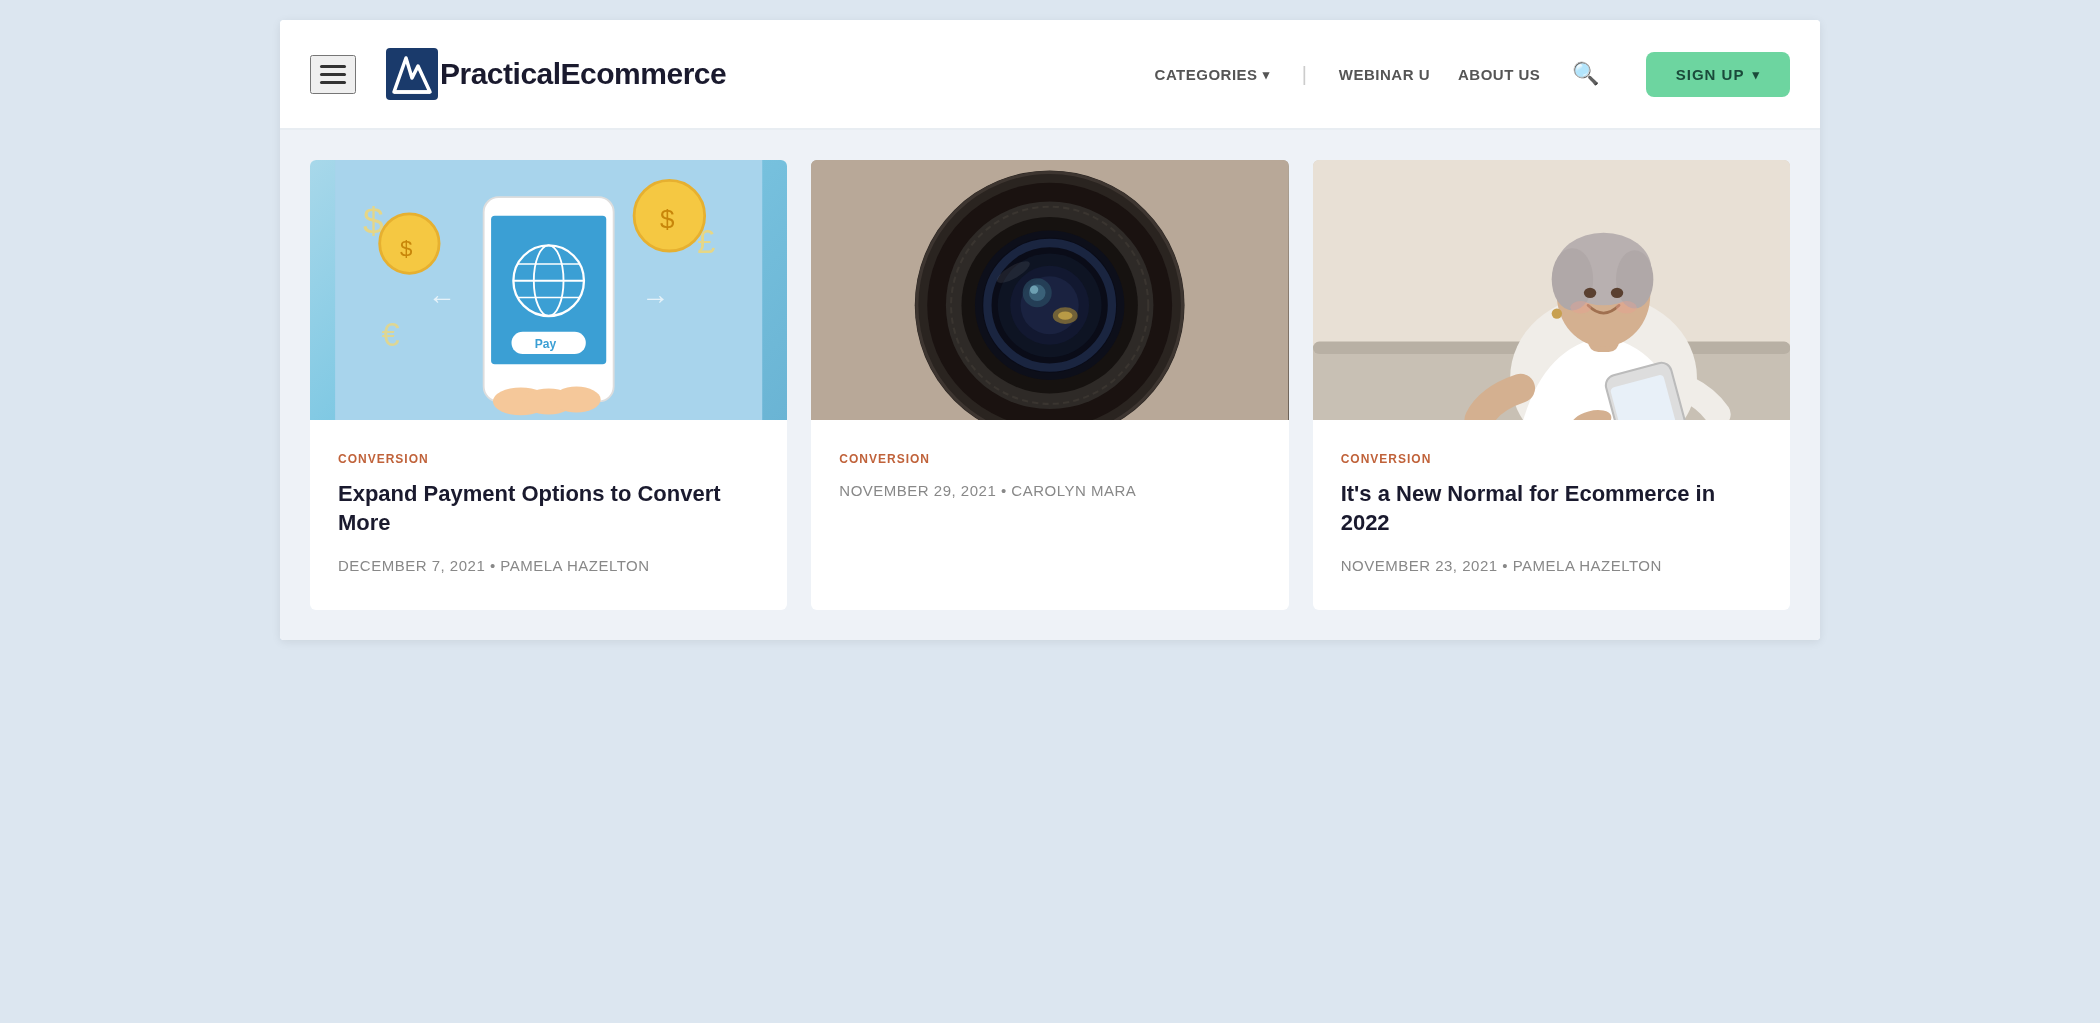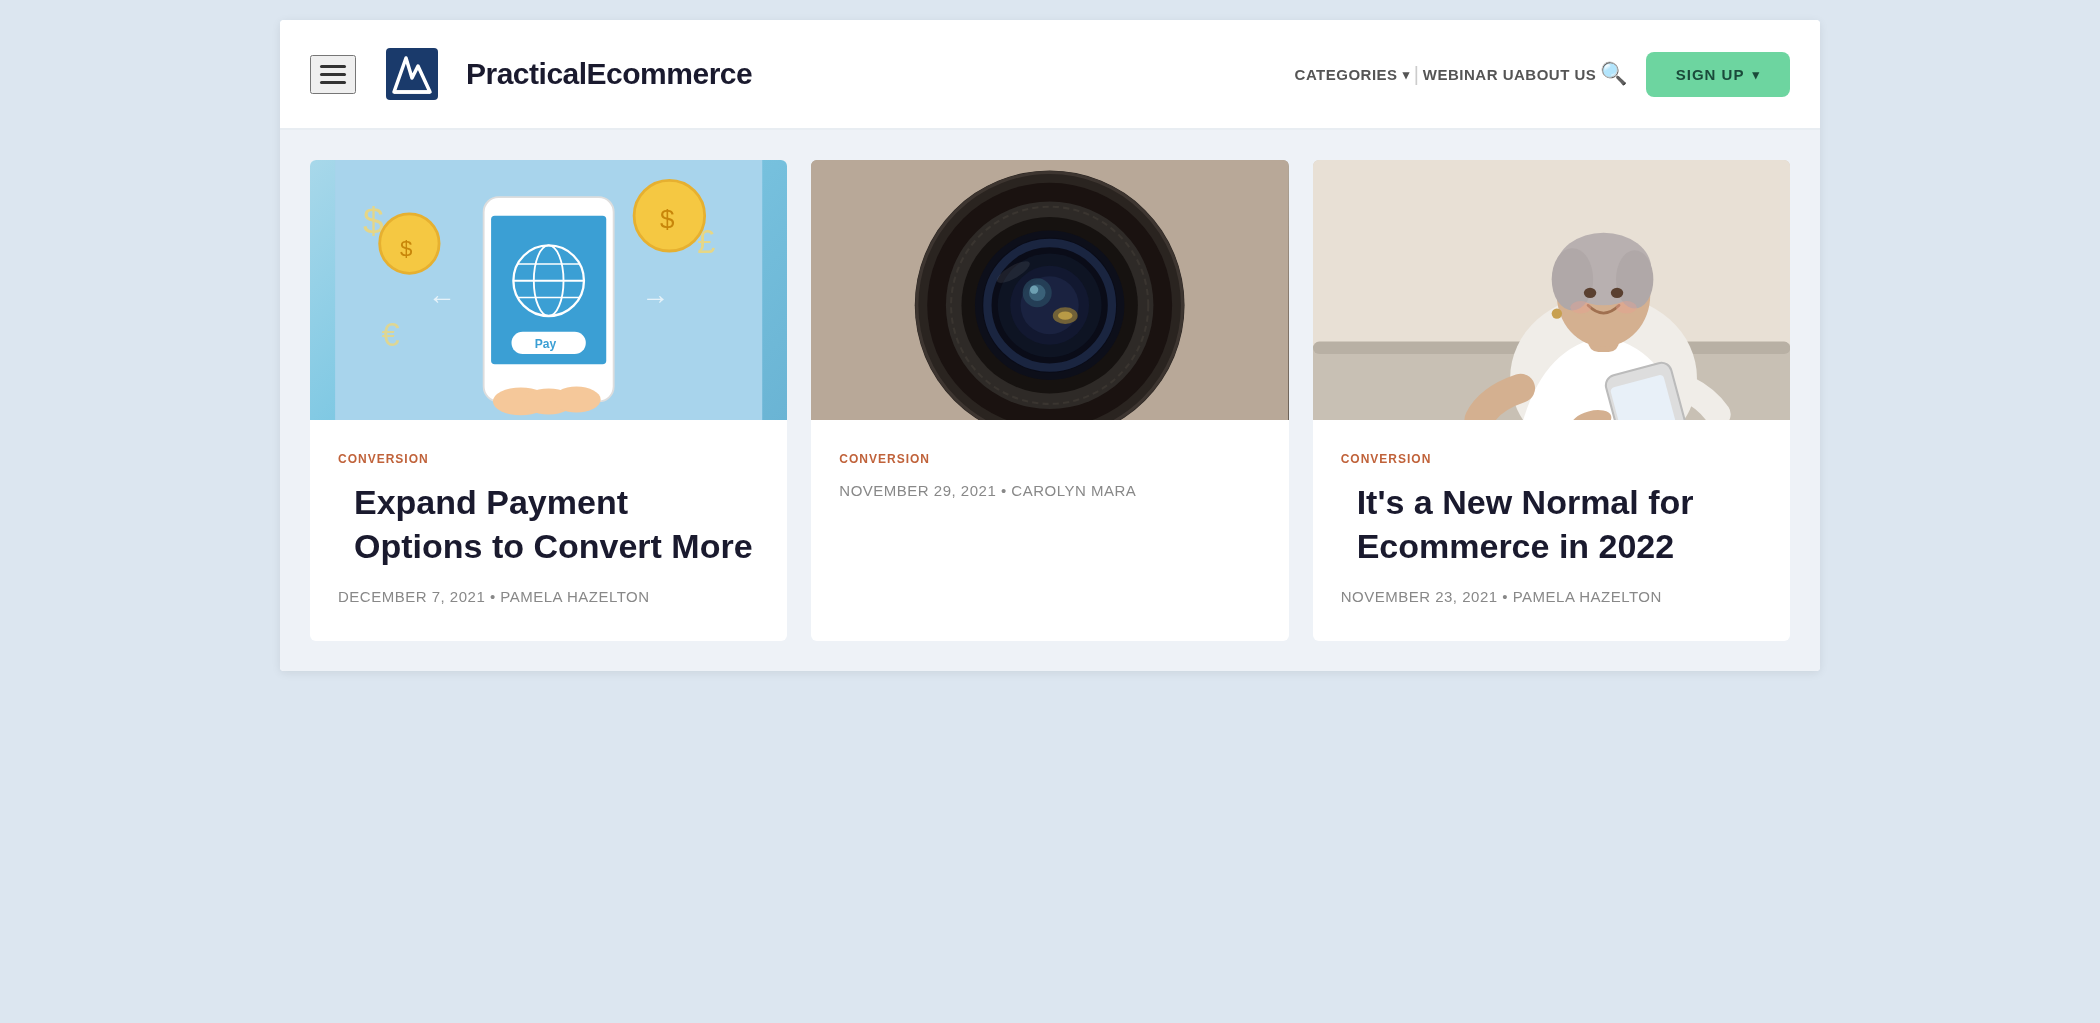--- a/index.html
+++ b/index.html
@@ -41,39 +41,40 @@
     .hamburger-btn span {
       display: block;
       width: 26px;
       height: 3px;
       background: #333;
       border-radius: 2px;
     }
     .logo-area {
       display: flex;
       align-items: center;
-      gap: 28px;
+      gap: 2px;
       text-decoration: none;
       cursor: pointer;
       margin-right: auto;
       padding-left: 12px;
     }
     .logo-icon {
       width: 52px;
       height: 52px;
     }
     .logo-text {
       font-size: 30px;
       font-weight: 700;
       color: #1a1a2e;
       letter-spacing: -0.5px;
     }
     .nav-area {
       display: flex;
       align-items: center;
+      gap: 28px;
       justify-content: center;
     }
     .nav-item {
       font-size: 15px;
       font-weight: 600;
       color: #555;
       cursor: pointer;
       letter-spacing: 0.5px;
       text-transform: uppercase;
       white-space: nowrap;
@@ -164,26 +165,25 @@
     }
     .article-category {
       font-size: 12px;
       font-weight: 700;
       letter-spacing: 1px;
       text-transform: uppercase;
       color: #c0623a;
       margin-bottom: 14px;
     }
     .article-title {
-      font-size: 34px;
+      font-size: 22px;
       font-weight: 700;
       color: #1a1a2e;
       line-height: 1.3;
       margin-bottom: 18px;
-      margin-left: 16px;
     }
     .article-meta {
       font-size: 15px;
       font-weight: 400;
       letter-spacing: 0.5px;
       text-transform: uppercase;
       color: #888;
       line-height: 1.5;
     }
 

